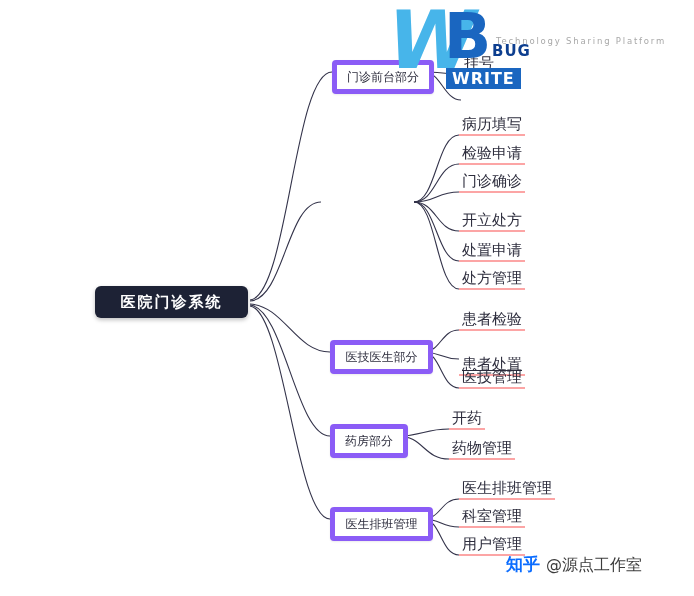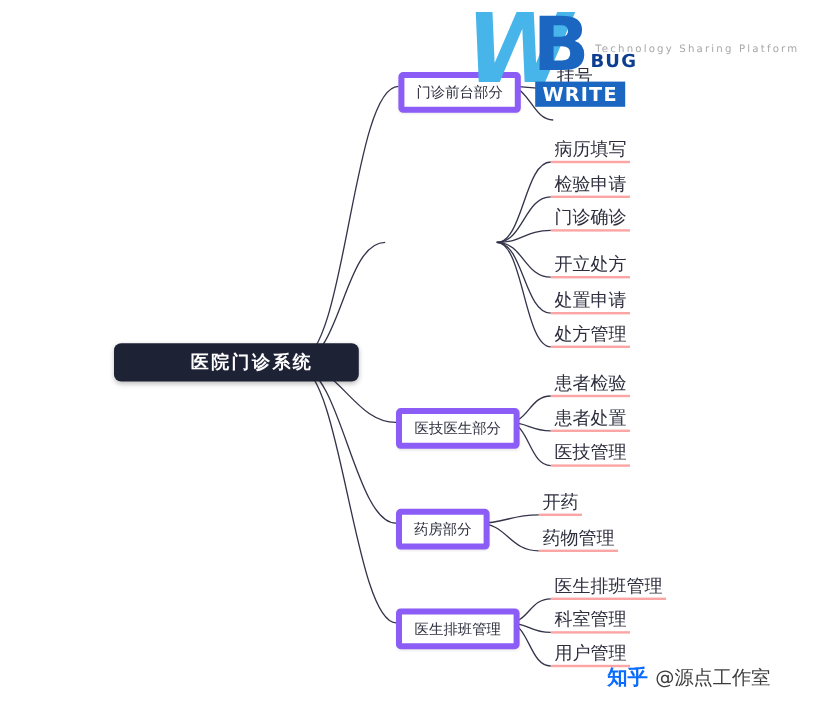--- a/index.html
+++ b/index.html
@@ -71,38 +71,38 @@
 
       <path d="M398,436 C423,436 424,429 449,429"></path>
       <path d="M398,436 C423,436 424,459 449,459"></path>
 
       <path d="M423,519 C441,519 441,499 459,499"></path>
       <path d="M423,519 C441,519 441,527 459,527"></path>
       <path d="M423,519 C441,519 441,555 459,555"></path>
     </g>
   </svg>
 
-  <div class="root-node" style="left:95px; top:286px; width:178px; height:32px;padding-left:26px;">医院门诊系统</div>
+  <div class="root-node" style="left:95px; top:286px; width:153px; height:32px;">医院门诊系统</div>
 
   <div class="branch-node" style="left:332px; top:60px; width:92px; height:24px;">门诊前台部分</div>
   <div class="branch-node" style="left:330px; top:424px; width:68px; height:24px;">药房部分</div>
   <div class="branch-node" style="left:330px; top:340px; width:93px; height:24px;">医技医生部分</div>
   <div class="branch-node" style="left:330px; top:507px; width:93px; height:24px;">医生排班管理</div>
 
   <div class="leaf-node" style="left:461px; top:57px;">挂号</div>
 
   <div class="leaf-node" style="left:459px; top:118px;">病历填写</div>
   <div class="leaf-node" style="left:459px; top:147px;">检验申请</div>
   <div class="leaf-node" style="left:459px; top:175px;">门诊确诊</div>
   <div class="leaf-node" style="left:459px; top:214px;">开立处方</div>
   <div class="leaf-node" style="left:459px; top:244px;">处置申请</div>
   <div class="leaf-node" style="left:459px; top:272px;">处方管理</div>
 
   <div class="leaf-node" style="left:459px; top:313px;">患者检验</div>
-  <div class="leaf-node" style="left:459px; top:342px;">患者处置</div>
+  <div class="leaf-node" style="left:459px; top:358px;text-decoration:underline;">患者处置</div>
   <div class="leaf-node" style="left:459px; top:371px;">医技管理</div>
 
   <div class="leaf-node" style="left:449px; top:412px;">开药</div>
   <div class="leaf-node" style="left:449px; top:442px;">药物管理</div>
 
   <div class="leaf-node" style="left:459px; top:482px;">医生排班管理</div>
   <div class="leaf-node" style="left:459px; top:510px;">科室管理</div>
   <div class="leaf-node" style="left:459px; top:538px;">用户管理</div>
 
   <div class="watermark">

